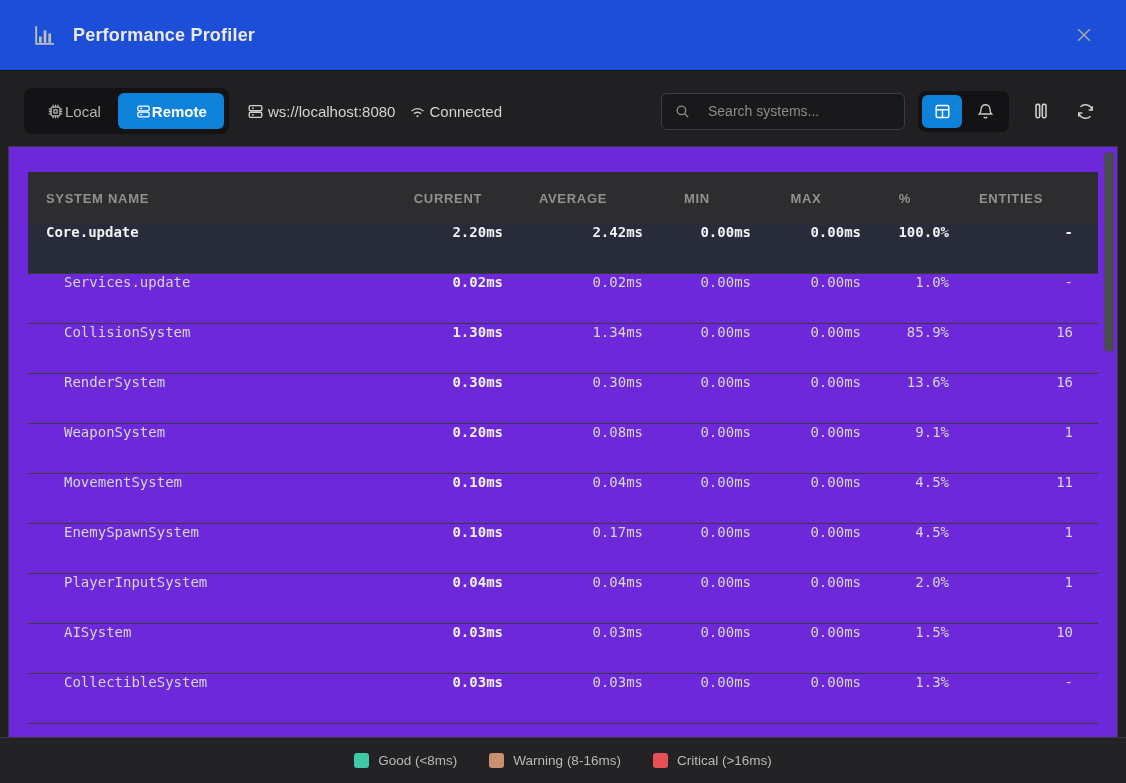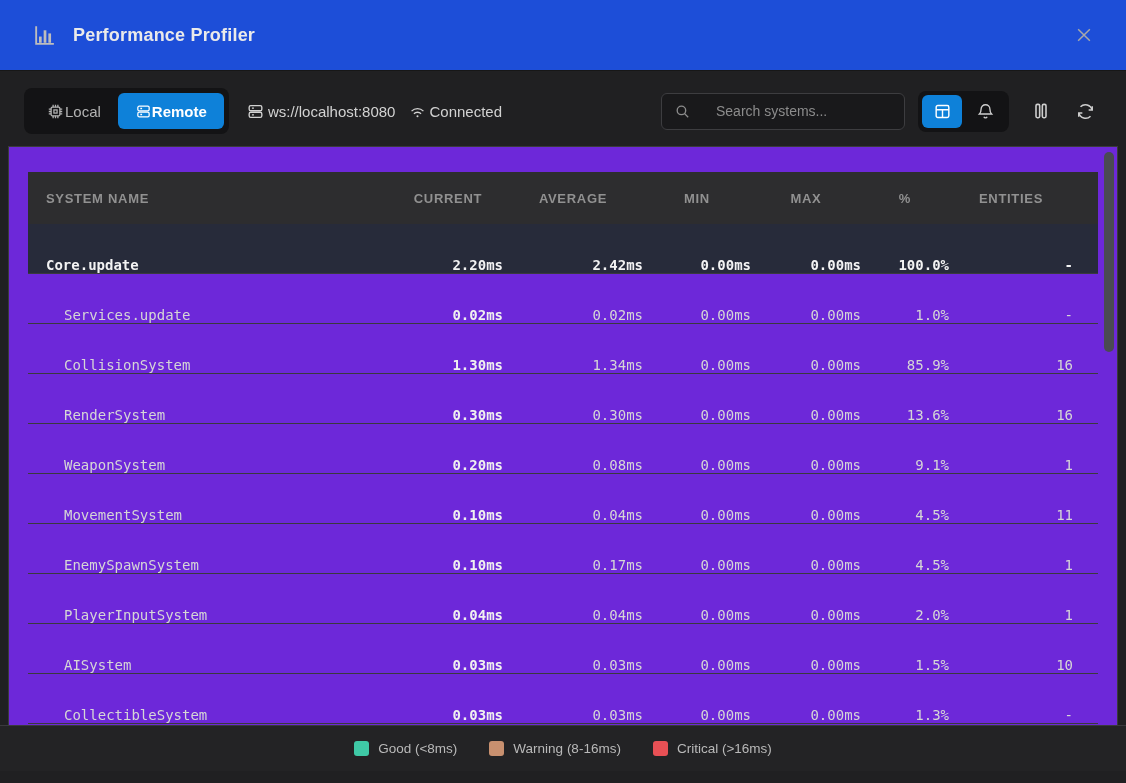--- a/index.html
+++ b/index.html
@@ -30,21 +30,21 @@
     border:none; background:transparent; cursor:pointer; border-radius:6px;
     display:flex; align-items:center; padding:0 17px; height:36px;
     color:#b3b3b3; font-size:15px; font-family:inherit;
   }
   .mode-btn.active { background:#0e81d9; color:#fff; font-weight:700; }
   .endpoint { margin-left:17px; display:flex; align-items:center; gap:3px; color:#d2d2d2; font-size:15px;text-align:right; }
   .connection { margin-left:13px; display:flex; align-items:center; gap:2px; color:#d2d2d2; font-size:15px; }
   .search-box {
     margin-left:auto; width:244px; height:37px; background:#19191b;
     border:1px solid #3d3d40; border-radius:6px;
-    display:flex; align-items:center; gap:25px; padding:0 12px; color:#8c8c8c;
+    display:flex; align-items:center; gap:17px; padding:0 12px; color:#8c8c8c;
   }
   .search-box input {
     flex:1; background:transparent; border:none; outline:none;
     color:#dddddd; font-size:14px; font-family:inherit; min-width:0;
   }
   .search-box input::placeholder { color:#8c8c8c; }
   .view-toggle { margin-left:13px; background:#131315; border-radius:8px; padding:4px; display:flex; gap:3px; }
   .icon-btn {
     border:none; background:transparent; cursor:pointer; border-radius:6px;
     width:40px; height:33px; display:flex; align-items:center; justify-content:center; color:#cfcfcf;
@@ -65,41 +65,41 @@
     position:absolute; top:5px; right:3px; width:10px; height:200px;
     border-radius:5px; background:#4a4a52; cursor:pointer;
   }
   .ptable { margin:25px 19px 0 19px; }
   .thead {
     height:52px; background:#2d2d2f; display:flex; align-items:center;
     padding:0 25px 0 18px; font-size:13px; font-weight:700; color:#919191;
     letter-spacing:.7px;
   }
   .row {
-    height:50px; display:flex; align-items:flex-end; padding:0 25px 0 18px;
+    height:50px; display:flex; align-items:flex-start; padding:0 25px 0 18px;
     border-bottom:1px solid #3a3a3d; cursor:pointer;
     font-family:"DejaVu Sans Mono", monospace; font-size:14px; color:#d6d6d6;
   }
   .row.selected { background:#272b3a; }
   .row.selected .cell { font-weight:700; color:#f3f3f3; }
   .cell {} 
   .c-name { flex:1; text-align:left; overflow:hidden; white-space:nowrap; }
   .row .c-name.indent { padding-left:18px; }
   .c-cur { width:110px; text-align:right; }
   .row .c-cur { font-weight:700; color:#f0f0f0; }
   .c-avg { width:140px; text-align:right; }
   .c-min { width:108px; text-align:right; }
   .c-max { width:110px; text-align:right; }
   .c-pct { width:88px;  text-align:right; }
   .c-ent { width:124px; text-align:right; }
   .thead .cell { text-align:center; font-family:"Liberation Sans", sans-serif; }
   .thead .c-name { text-align:left; }
   
   .footer {
-    position:absolute; left:0; right:0; bottom:12px; height:46px;
+    position:absolute; left:0; right:0; bottom:0; height:46px;
     background:#232325; border-top:1px solid #3a3a3d;
     display:flex; align-items:center; justify-content:center; gap:32px;
   }
   .legend-item { display:flex; align-items:center; gap:9px; font-size:13.5px; color:#b9b9b9; }
   .swatch { width:15px; height:15px; border-radius:3px; flex:none; }
 </style>
 </head>
 <body>
 
 <div class="window">

